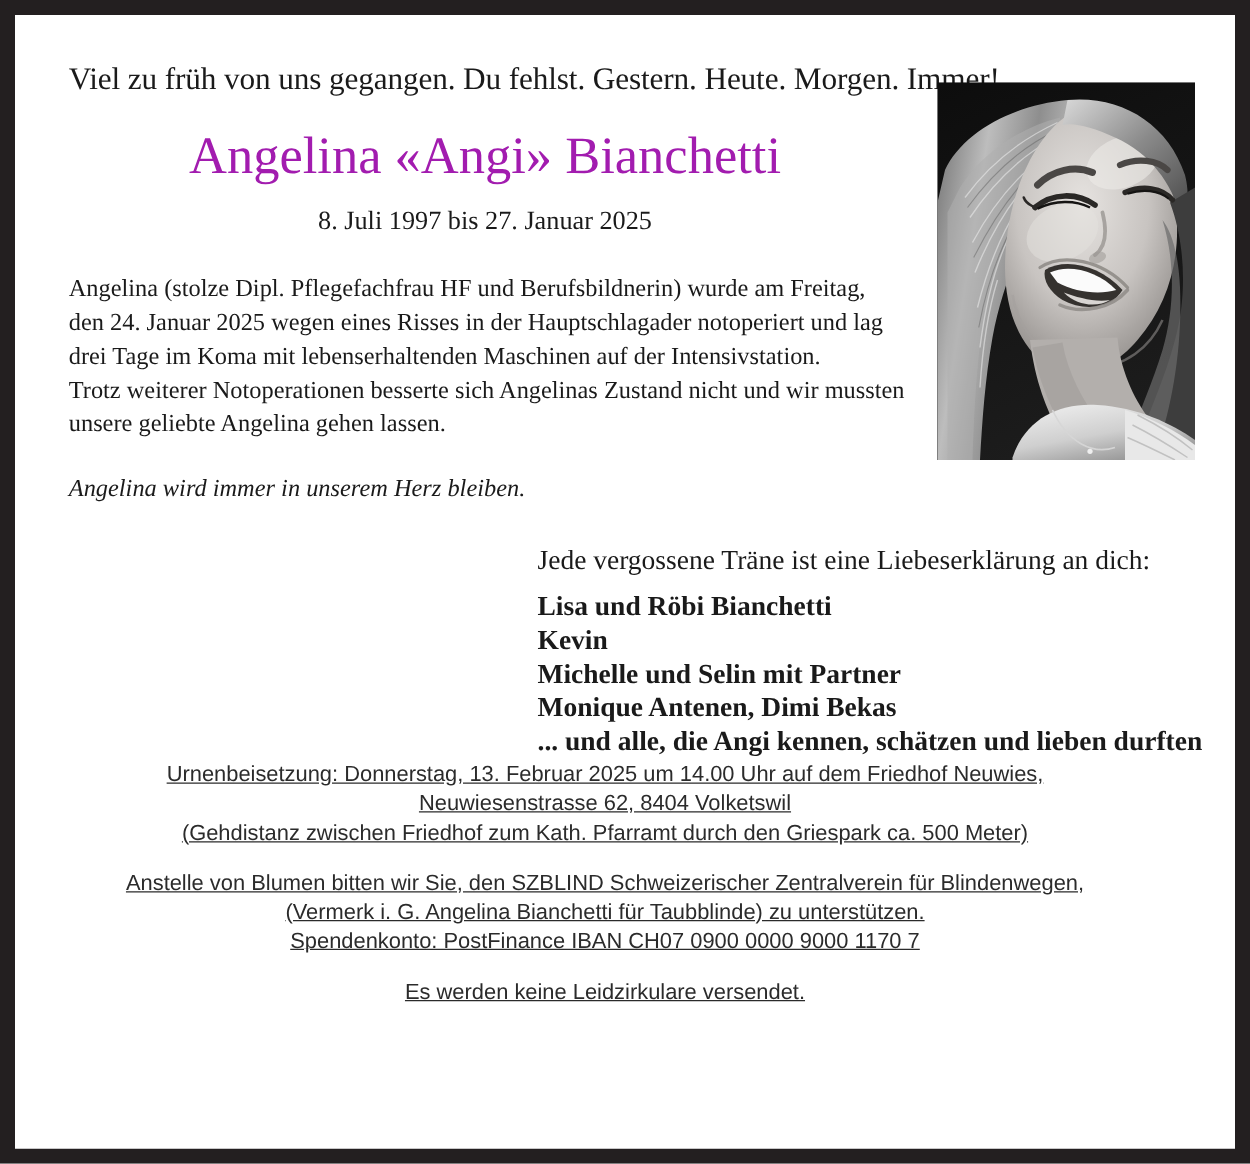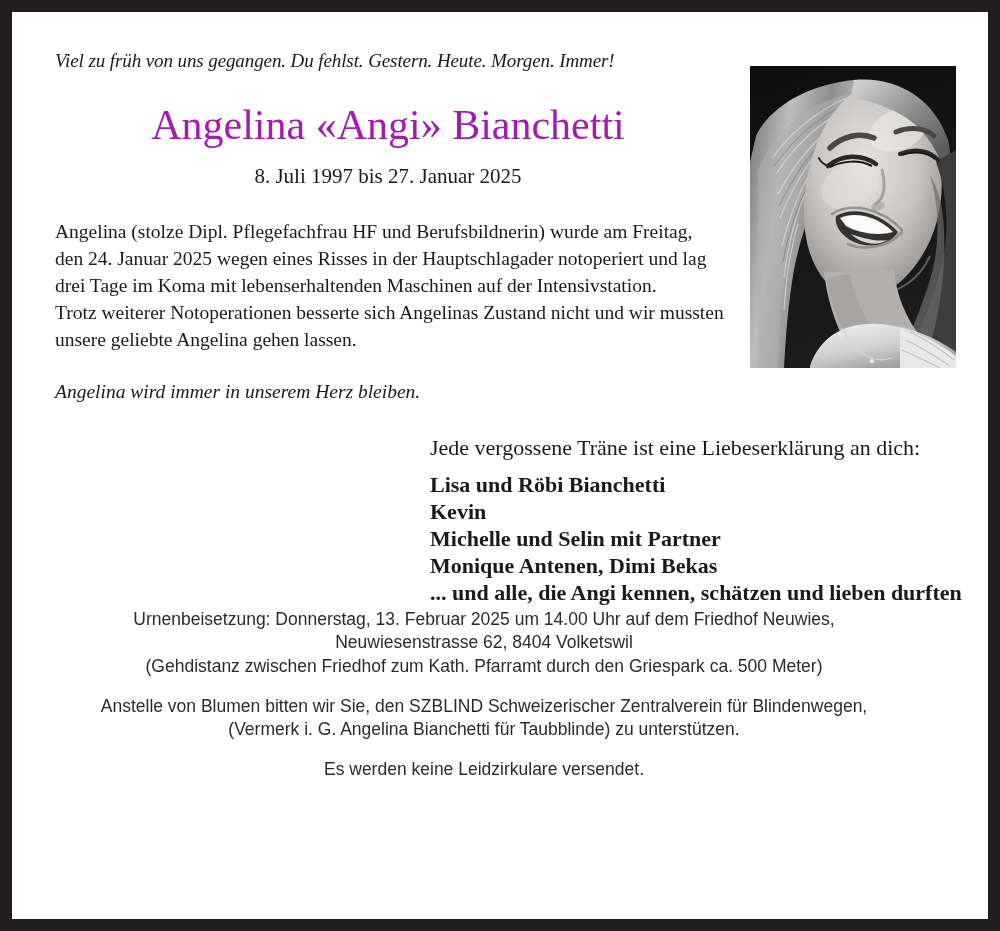--- a/index.html
+++ b/index.html
@@ -31,22 +31,21 @@
 
   
   .serif { font-family: "Liberation Serif", "DejaVu Serif", serif; color: #1a1a1a; }
   .sans  { font-family: "Liberation Sans", "DejaVu Sans", sans-serif; color: #2b2b2b; }
 
   .epitaph {
     position: absolute;
     left: 43px;
     top: 38px;
     width: 680px;
-    font-style: italic;
-    font-size: 19px;
+    font-size: 25px;
     letter-spacing: -0.1px;
     white-space: nowrap;
   }
 
   .name {
     position: absolute;
     left: 18px;
     top: 90px;
     width: 716px;
     text-align: center;
@@ -111,20 +110,21 @@
 
   
   .lower {
     position: absolute;
     left: 12px;
     top: 596px;
     width: 920px;
     text-align: center;
     font-size: 17.5px;
     line-height: 1.33;
+    text-decoration: underline;
   }
   .lower .blk { margin-bottom: 17px; }
   .lower .blk:last-child { margin-bottom: 0; }
   .lower .ln { white-space: nowrap; }
   .lower .blk-address { margin-top: 4px; }
 </style>
 </head>
 <body>
 
 <div class="page">
@@ -269,20 +269,21 @@
       <div class="blk">
         <div class="ln">Urnenbeisetzung: Donnerstag, 13. Februar 2025 um 14.00 Uhr auf dem Friedhof Neuwies,</div>
         <div class="ln">Neuwiesenstrasse 62, 8404 Volketswil</div>
         <div class="ln">(Gehdistanz zwischen Friedhof zum Kath. Pfarramt durch den Griespark ca. 500 Meter)</div>
       </div>
 
 
       <div class="blk">
         <div class="ln">Anstelle von Blumen bitten wir Sie, den SZBLIND Schweizerischer Zentralverein für Blindenwegen,</div>
         <div class="ln">(Vermerk i. G. Angelina Bianchetti für Taubblinde) zu unterstützen.</div>
+        <div class="ln">Spendenkonto: PostFinance IBAN CH07 0900 0000 9000 1170 7</div>
       </div>
 
       <div class="blk">
         <div class="ln">Es werden keine Leidzirkulare versendet.</div>
       </div>
 
 
     </div>
 
   </div>

